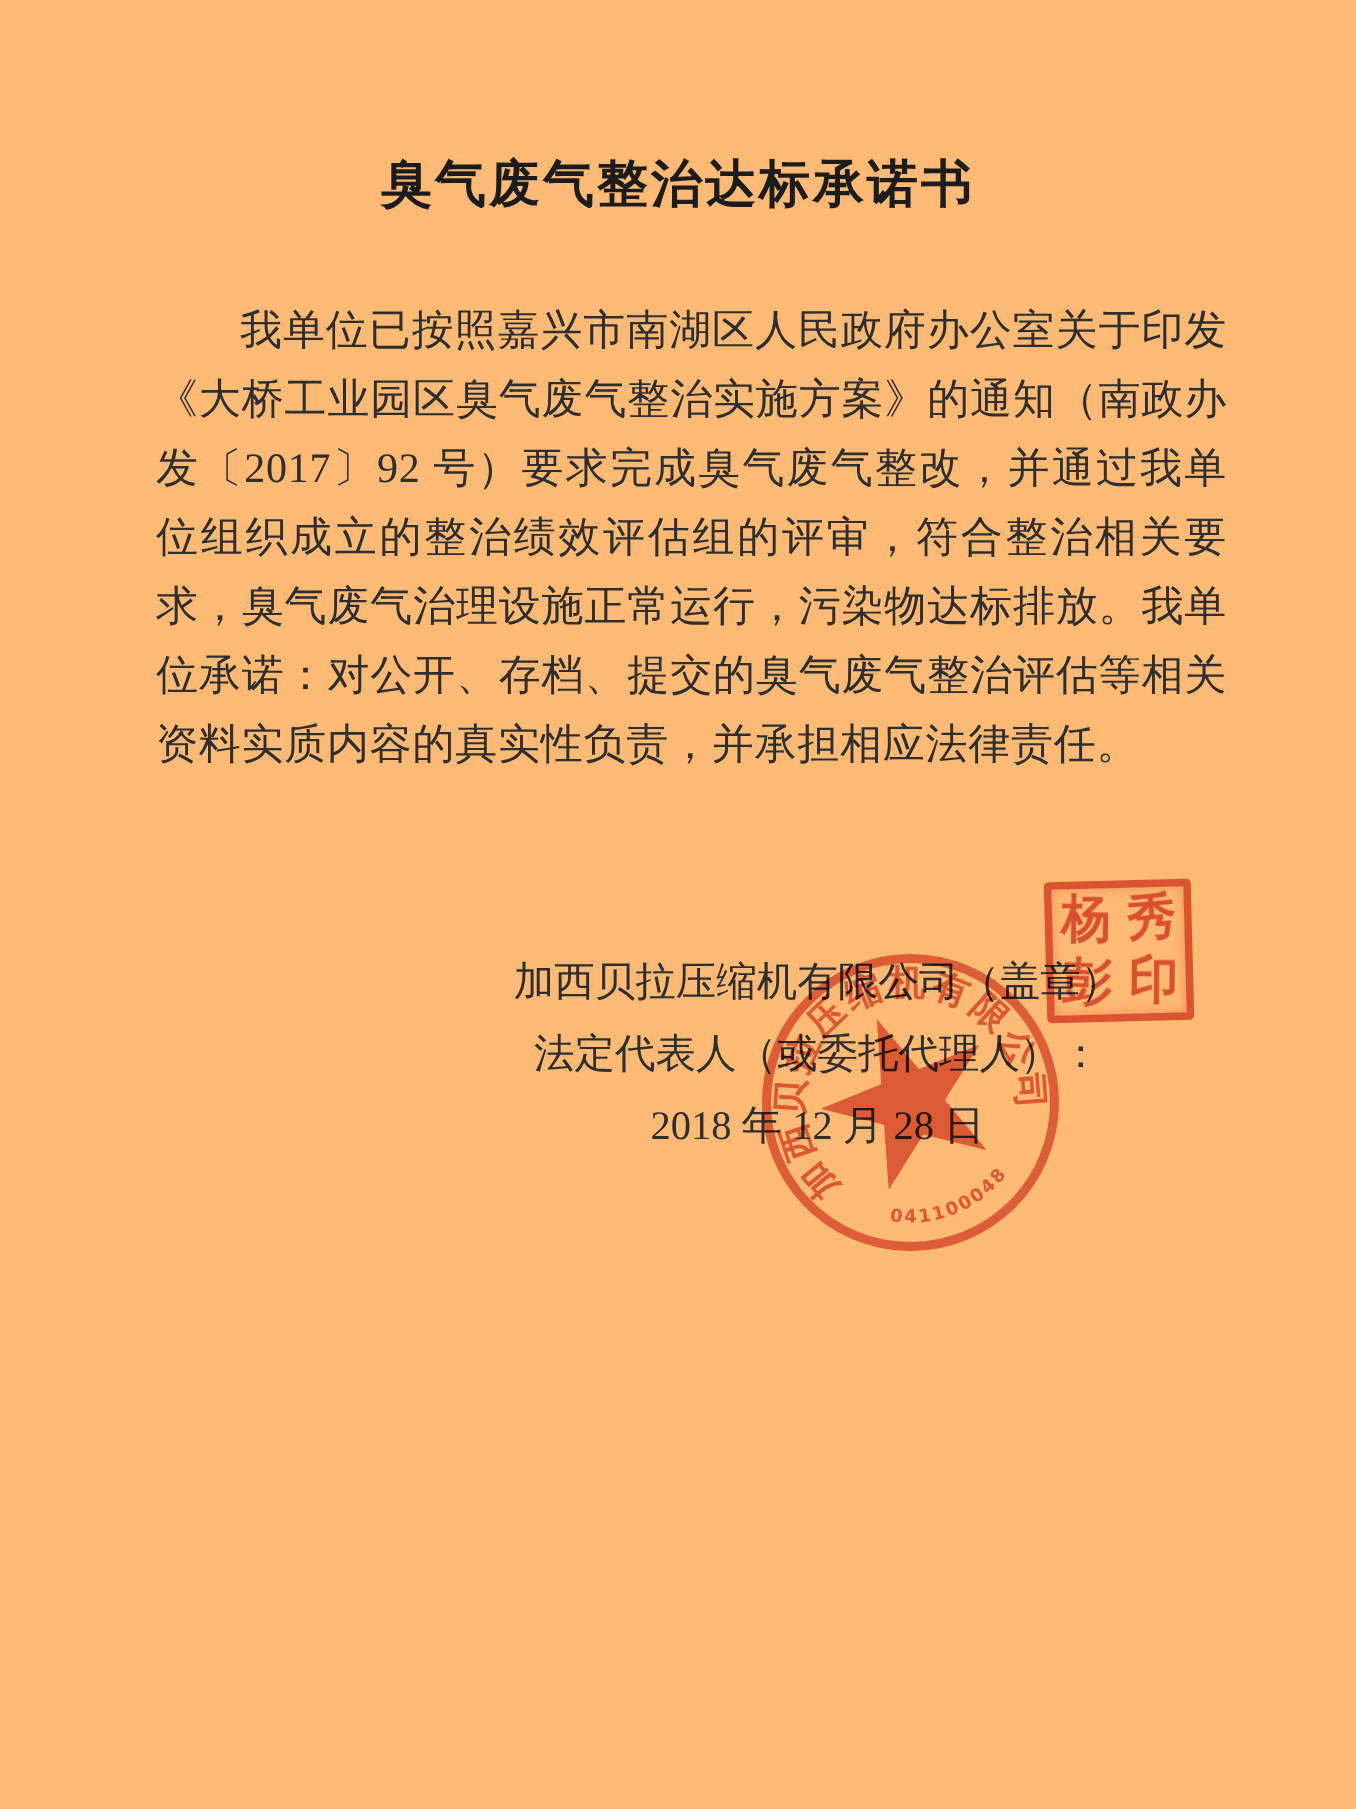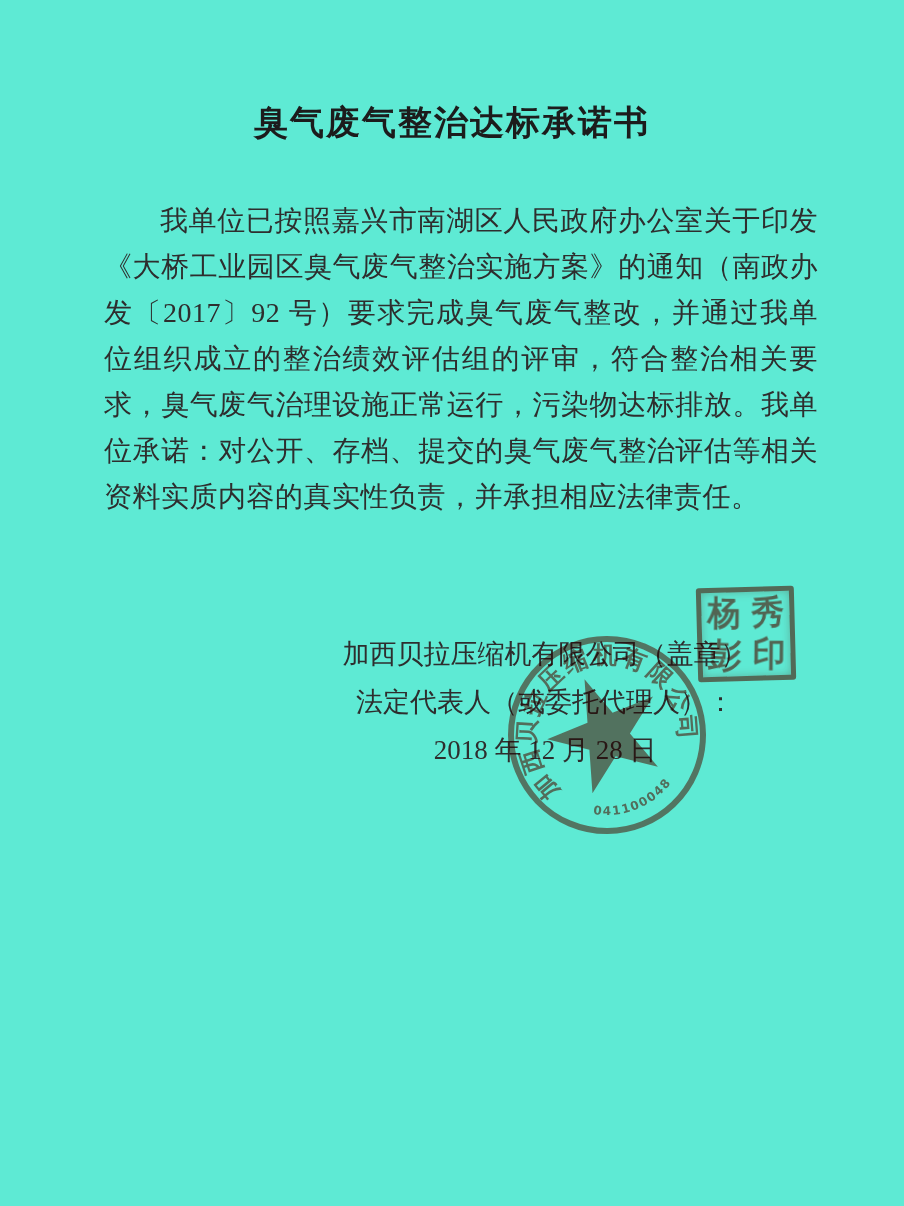--- a/index.html
+++ b/index.html
@@ -1,20 +1,20 @@
 <!DOCTYPE html>
 <html><head>
 <meta charset="utf-8">
 <style>
   html,body { margin:0; padding:0; background:#e8e8e8; }
   .page {
     position: relative;
     width: 904px; height: 1206px;
     margin: 0 auto;
-    background: #5eead4;
+    background: #fdba74;
     overflow: hidden;
     font-family: "Liberation Serif", "DejaVu Serif", serif;
     color: #2a2a2a;
   }
   .doc-title {
     position: absolute;
     top: 100px; left: 0; right: 0;
     margin: 0;
     text-align: center;
     font-family: "Liberation Sans", "DejaVu Sans", sans-serif;

